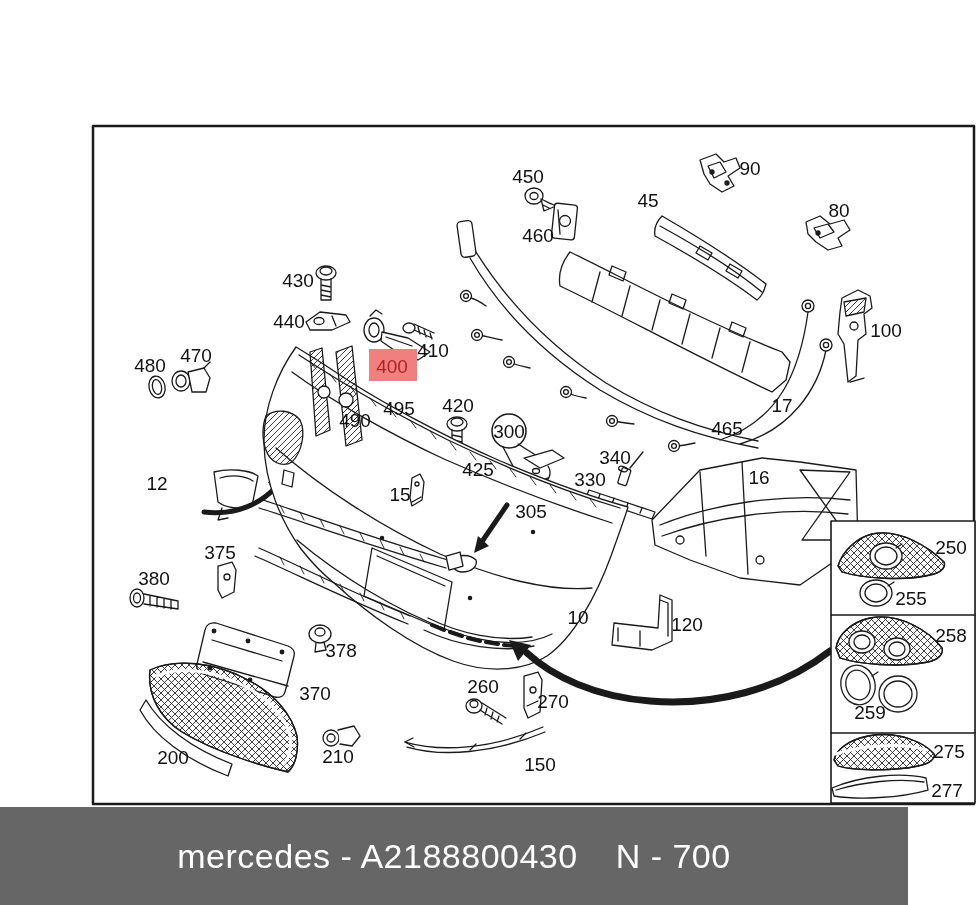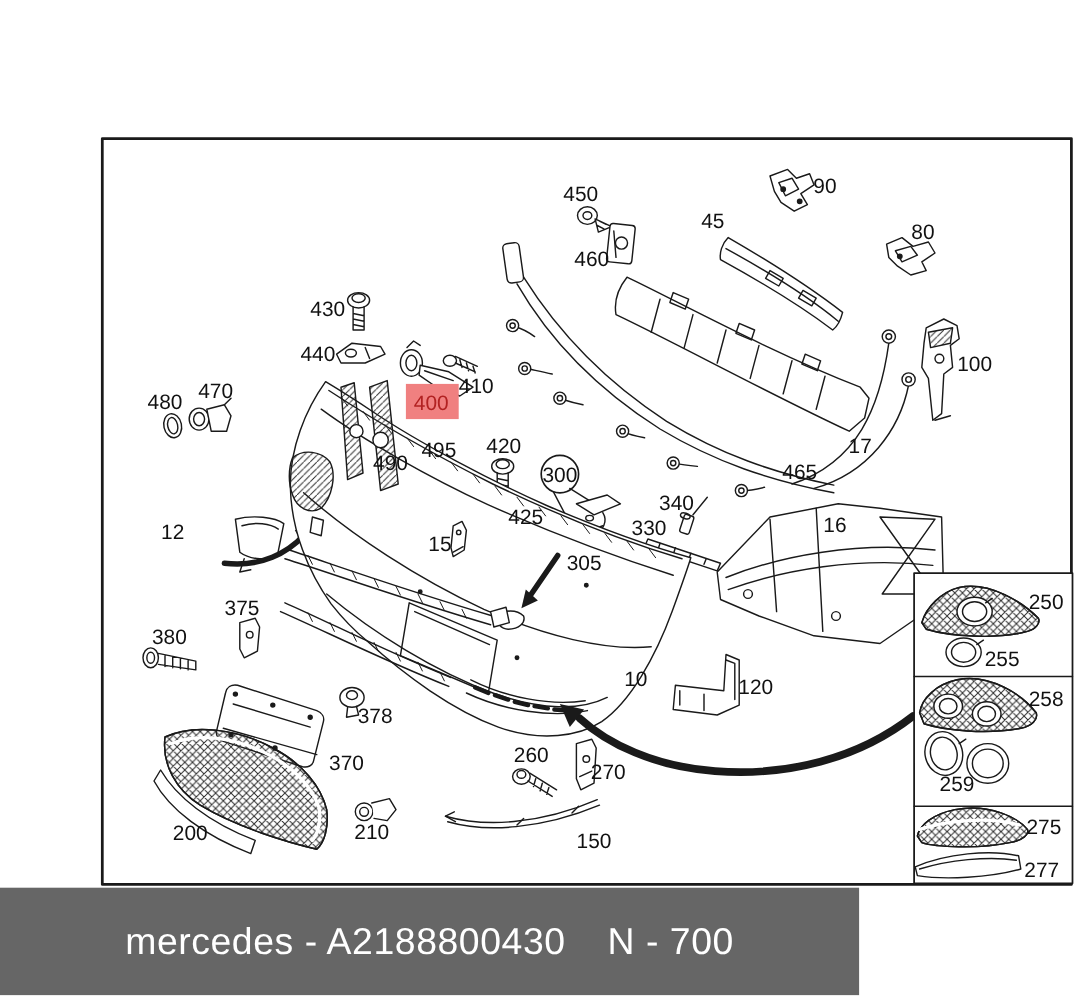--- a/index.html
+++ b/index.html
@@ -2,21 +2,21 @@
 <html><head>
 <meta charset="utf-8">
 <style>
   html,body{margin:0;padding:0;background:#fff;}
   .stage{position:relative;width:980px;height:905px;background:#fff;overflow:hidden;
          font-family:"Liberation Sans", sans-serif;}
   svg.diagram{position:absolute;left:0;top:0;stroke:#1a1a1a;fill:none;
               stroke-width:1.3;stroke-linejoin:round;stroke-linecap:round;}
   svg.diagram text{stroke:none;font-family:"Liberation Sans", sans-serif;
                    font-size:19px;text-anchor:middle;}
-  .footer{position:absolute;left:0;top:807px;width:781px;height:98px;
+  .footer{position:absolute;left:0;top:807px;width:908px;height:98px;
           background:#666666;color:#ffffff;display:flex;align-items:center;
           justify-content:center;gap:38px;font-size:34px;font-weight:400;
           letter-spacing:0.5px;}
 </style>
 </head>
 <body>
 
 <div class="stage">
 <svg class="diagram" width="980" height="807" viewBox="0 0 980 807">
   <defs>

